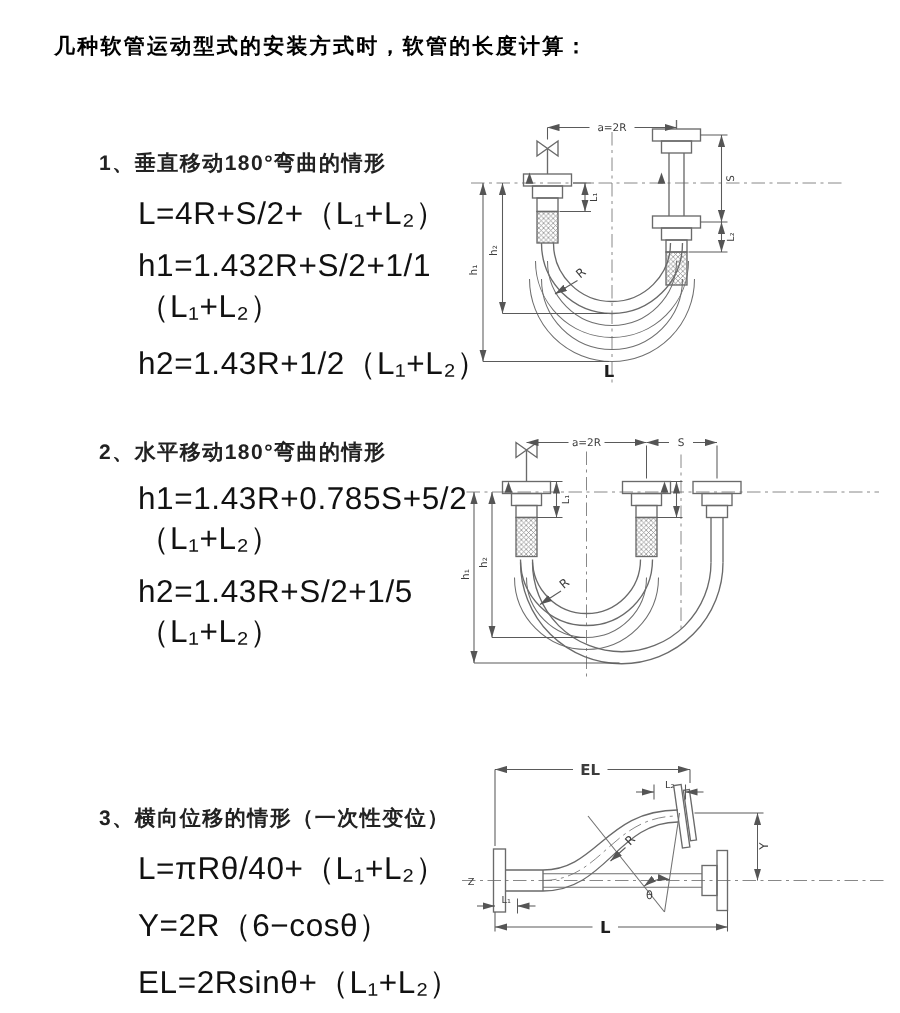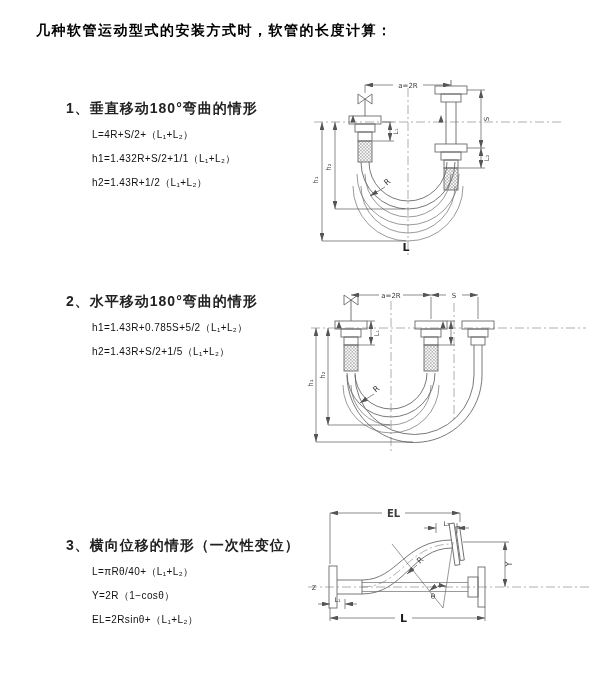--- a/index.html
+++ b/index.html
@@ -2,21 +2,21 @@
 <html><head>
 <meta charset="utf-8">
 <style>
   html,body{margin:0;padding:0;background:#ffffff;}
   #page{position:relative;width:600px;height:675px;background:#ffffff;overflow:hidden;
         font-family:"Liberation Sans","DejaVu Sans",sans-serif;color:#1c1c1c;}
   .title{position:absolute;left:36px;top:22px;font-size:14px;font-weight:bold;
          letter-spacing:1.5px;color:#000000;}
   .section{position:absolute;left:48px;width:280px;margin-left:18px;}
   .sec-heading{font-size:14px;font-weight:bold;letter-spacing:1px;color:#222;}
-  .formula{font-size:10px;padding-left:26px;margin-top:10px;letter-spacing:0.4px;color:#111;}
+  .formula{font-size:21px;padding-left:26px;margin-top:10px;letter-spacing:0.4px;color:#111;}
   .diag{position:absolute;}
   svg text{fill:#3c3c3c;font-family:"DejaVu Sans","Liberation Sans",sans-serif;}
   .dln{stroke:#6a6a6a;stroke-width:0.9;fill:none;}
   .thin{stroke:#6f6f6f;stroke-width:0.7;fill:none;}
   .cl{stroke:#7a7a7a;stroke-width:0.6;fill:none;stroke-dasharray:9 3 2 3;}
   .dim{stroke:#5a5a5a;stroke-width:0.7;fill:none;}
   .biglbl{font-size:11px;font-weight:bold;fill:#1e1e1e;}
 </style>
 </head>
 <body>
@@ -34,21 +34,21 @@
 
   <div class="section" style="top:293px;">
     <div class="sec-heading">2、水平移动180°弯曲的情形</div>
     <div class="formula">h1=1.43R+0.785S+5/2（L₁+L₂）</div>
     <div class="formula">h2=1.43R+S/2+1/5（L₁+L₂）</div>
   </div>
 
   <div class="section" style="top:537px;">
     <div class="sec-heading">3、横向位移的情形（一次性变位）</div>
     <div class="formula">L=πRθ/40+（L₁+L₂）</div>
-    <div class="formula">Y=2R（1−cosθ）</div>
+    <div class="formula">Y=2R（6−cosθ）</div>
     <div class="formula">EL=2Rsinθ+（L₁+L₂）</div>
   </div>
 
   <svg class="diag" style="left:308px;top:72px;" width="290" height="195" viewBox="0 0 290 195">
     <defs>
       <marker id="ar" viewBox="0 0 10 6" refX="10" refY="3" markerWidth="8" markerHeight="4.8" orient="auto-start-reverse" markerUnits="userSpaceOnUse">
         <path d="M0,0 L10,3 L0,6 Z" fill="#555"></path>
       </marker>
       <pattern id="hb" width="3.2" height="3.2" patternUnits="userSpaceOnUse">
         <path d="M0,3.2 L3.2,0 M0,0 L3.2,3.2" stroke="#8a8a8a" stroke-width="0.5"></path>

